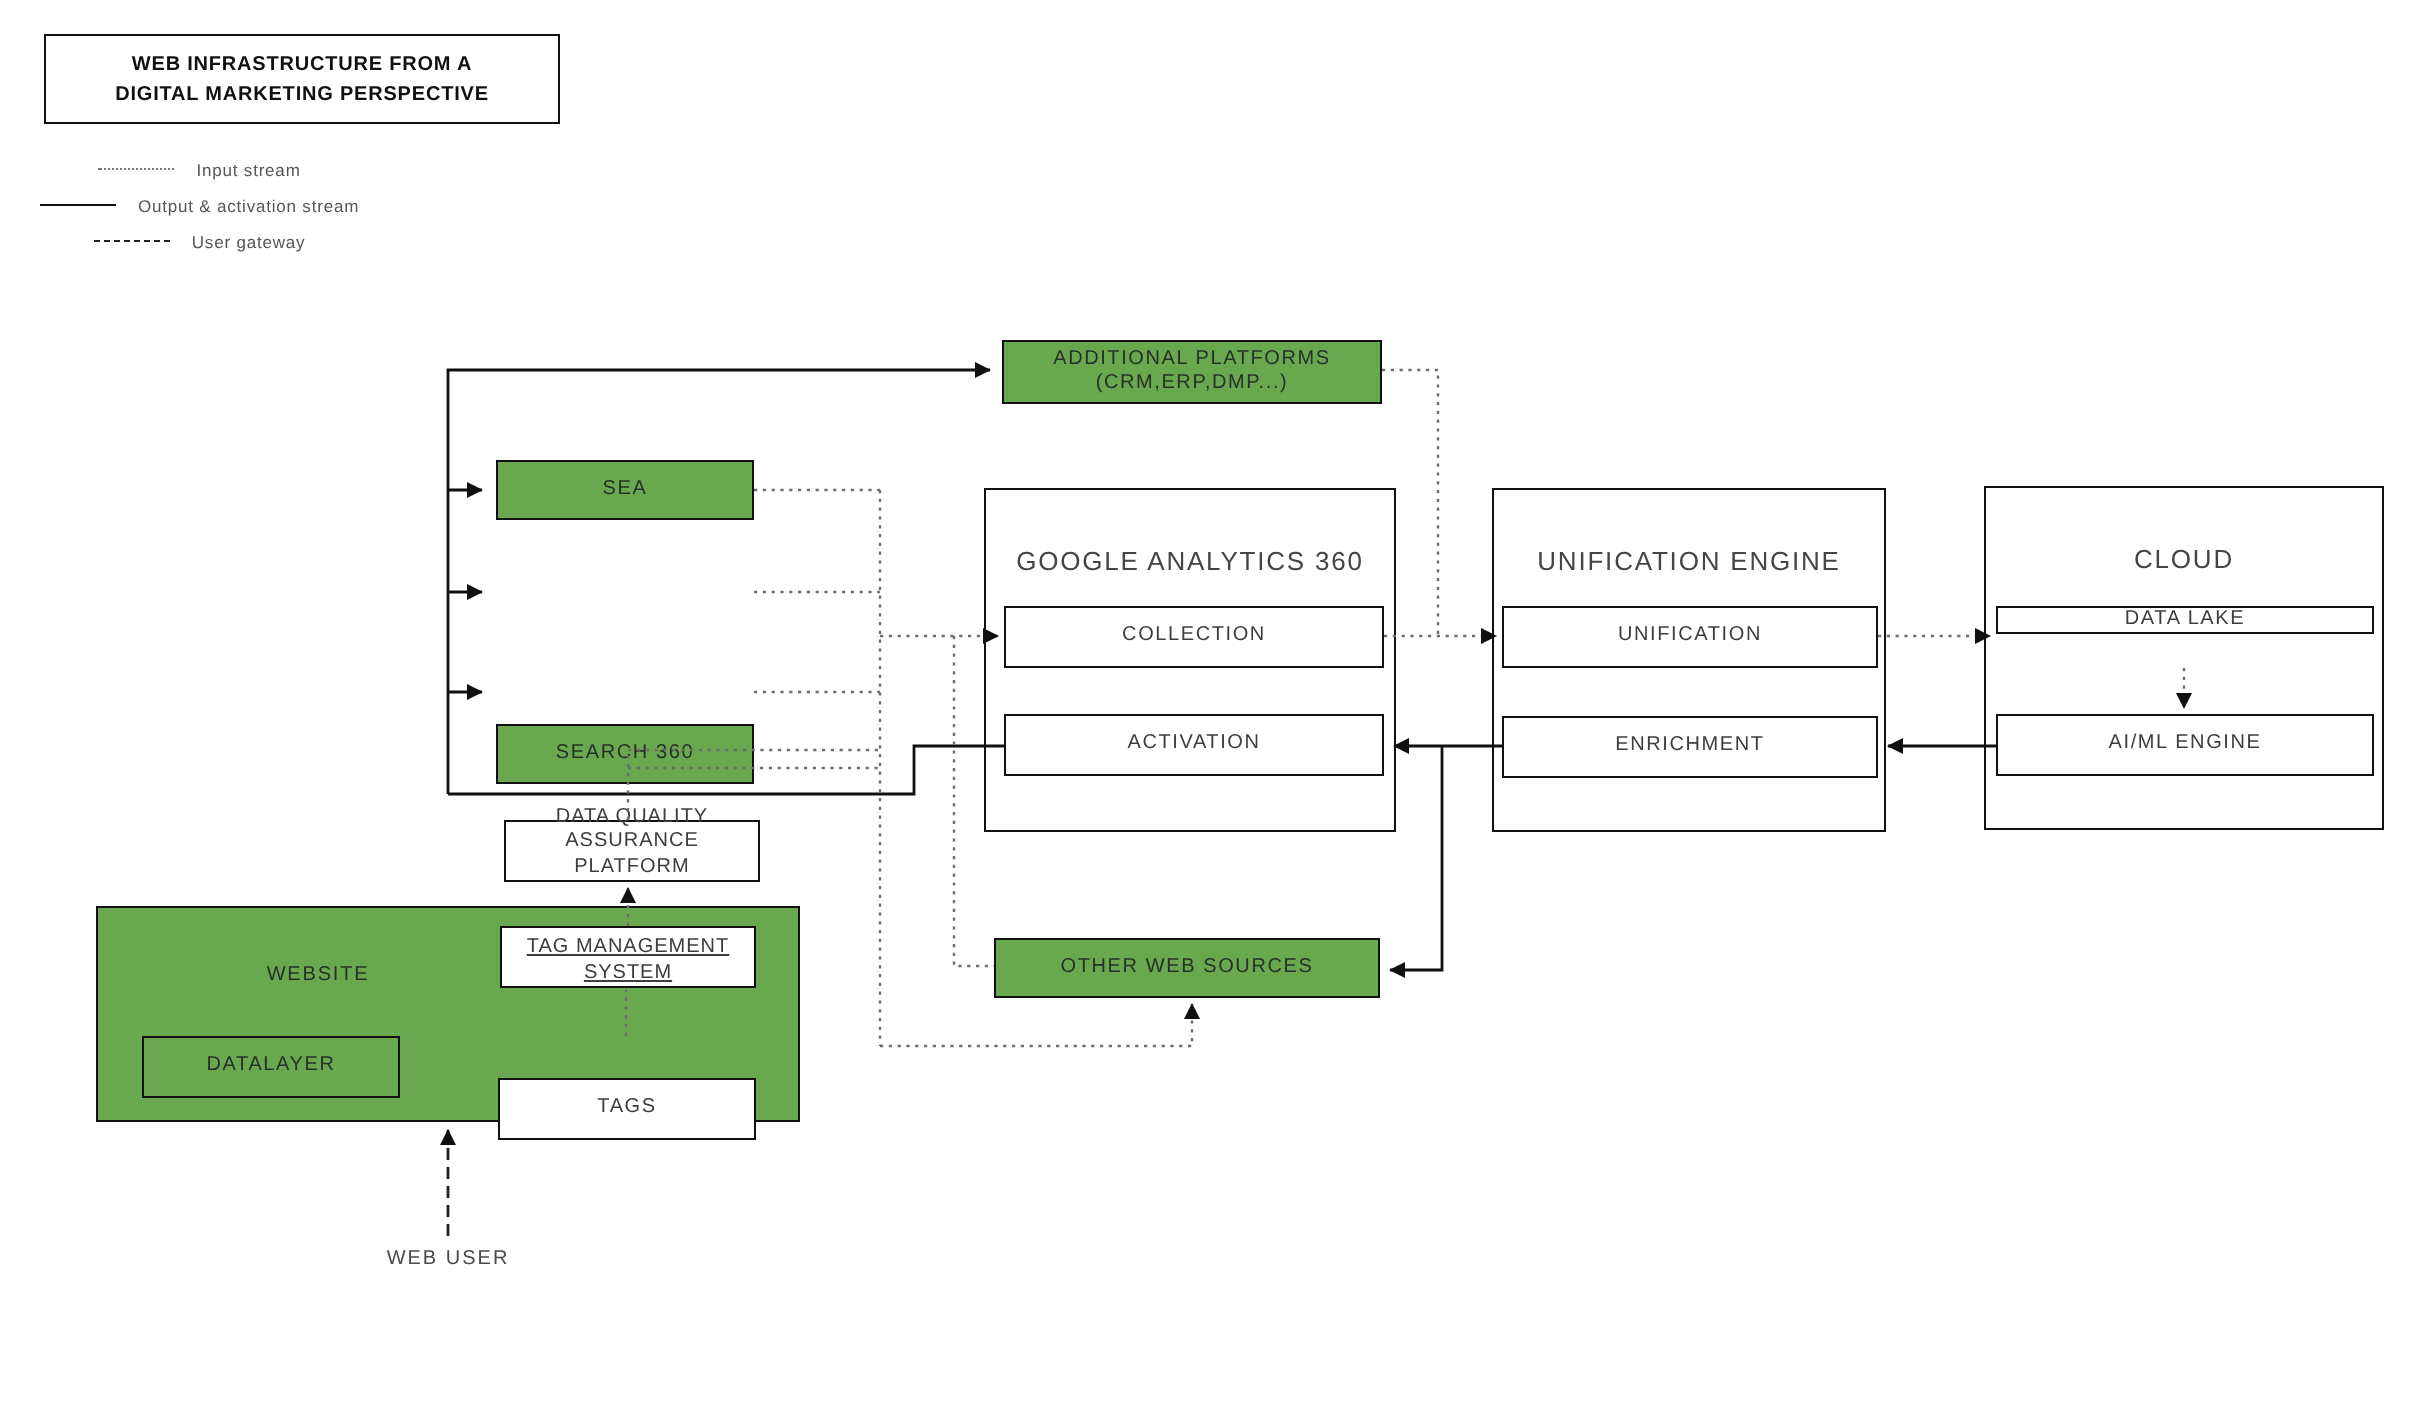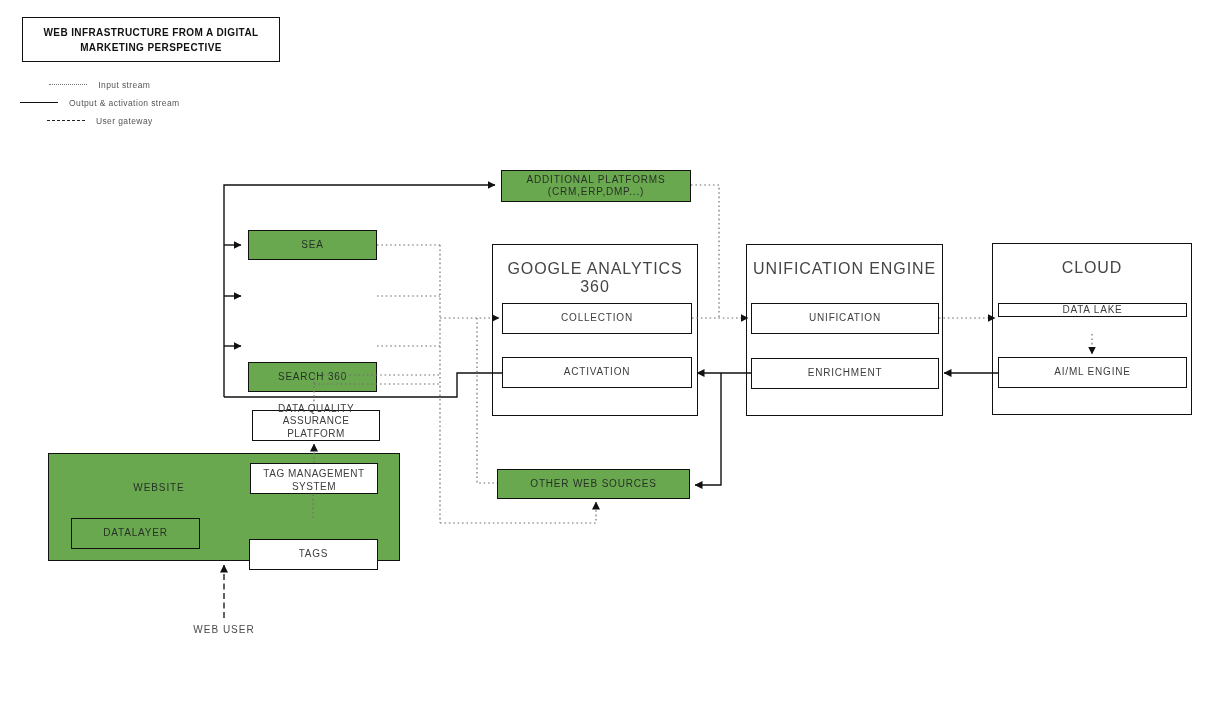--- a/index.html
+++ b/index.html
@@ -14,32 +14,32 @@
     text-align:center;font-size:10px;letter-spacing:.8px;color:#3d3d3d;line-height:1.25;
     z-index:3;white-space:nowrap;
   }
   .box.small{font-size:10px;letter-spacing:.5px;white-space:normal;justify-content:flex-end;}
   .green{background:#6aa84f;color:#263226;}
   .frame{
     position:absolute;box-sizing:border-box;border:1.4px solid #111;background:#fff;
     z-index:2;
   }
   .frame .frame-title{
-    position:absolute;top:15px;left:0;width:100%;text-align:center;
-    font-size:16px;letter-spacing:.9px;color:#454545;
+    position:absolute;top:28px;left:0;width:100%;text-align:center;
+    font-size:13px;letter-spacing:.9px;color:#454545;
   }
   .website-title{
     position:absolute;left:0;top:22px;width:200px;text-align:center;
     font-size:10px;letter-spacing:.9px;color:#263226;
   }
   .title-box{
     position:absolute;left:22px;top:17px;width:258px;height:45px;box-sizing:border-box;
     border:1.6px solid #111;display:flex;align-items:center;justify-content:flex-end;
     text-align:center;font-weight:bold;font-size:10px;letter-spacing:.4px;color:#111;
-    line-height:1.5;padding:0 2px;z-index:3;
+    line-height:1.5;padding:0 24px;z-index:3;
   }
   .legend{position:absolute;left:20px;top:77px;z-index:3;}
   .legend-row{display:flex;align-items:center;height:15px;margin-bottom:3px;justify-content:center;}
   .legend-swatch{width:38px;margin-right:11px;height:0;}
   .sw-dotted{border-top:1.6px dotted #777;}
   .sw-solid{border-top:1.6px solid #111;}
   .sw-dashed{border-top:1.6px dashed #222;}
   .legend-label{font-size:8.5px;letter-spacing:.4px;color:#555;}
   .floating-label{
     position:absolute;text-align:center;font-size:10px;letter-spacing:1px;color:#4a4a4a;z-index:3;
@@ -152,21 +152,21 @@
   </div>
 
   <div class="box small" style="left:252px;top:410px;width:128px;height:31px;">
     <div>DATA QUALITY</div>
     <div>ASSURANCE PLATFORM</div>
   </div>
 
   <div class="frame green" style="left:48px;top:453px;width:352px;height:108px;background:#6aa84f;">
     <div class="website-title" style="top:28px;width:220px;">WEBSITE</div>
   </div>
-  <div class="box small" style="left:250px;top:463px;width:128px;height:31px;">
+  <div class="box small" style="left:250px;top:463px;width:128px;height:31px;text-decoration:underline;">
     <div>TAG MANAGEMENT</div>
     <div>SYSTEM</div>
   </div>
   <div class="box green" style="left:71px;top:518px;width:129px;height:31px;">
     <div>DATALAYER</div>
   </div>
   <div class="box" style="left:249px;top:518px;width:129px;height:31px;margin-top:21px;">
     <div>TAGS</div>
   </div>
 

